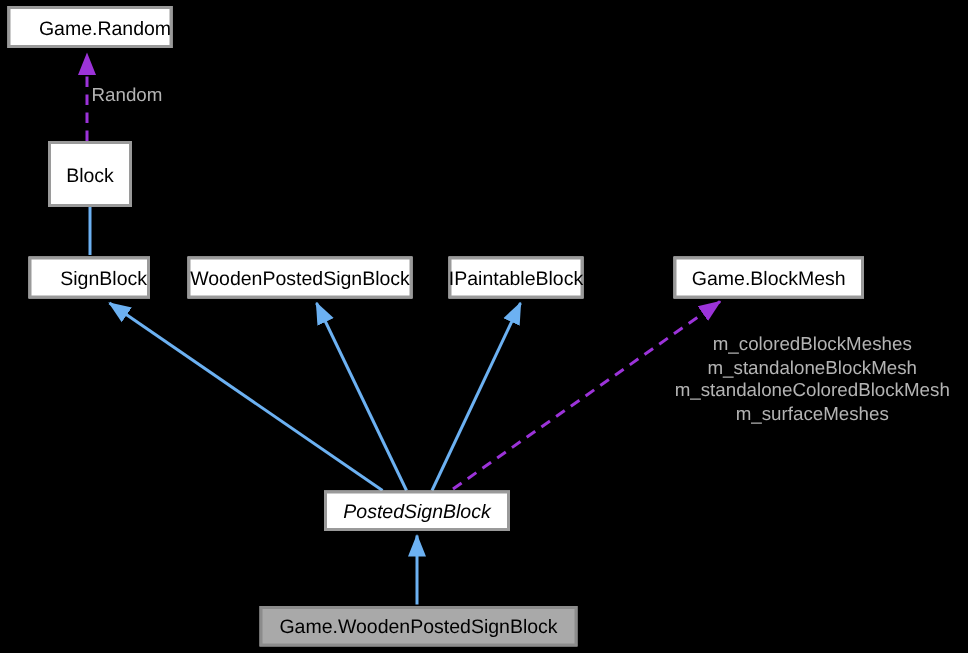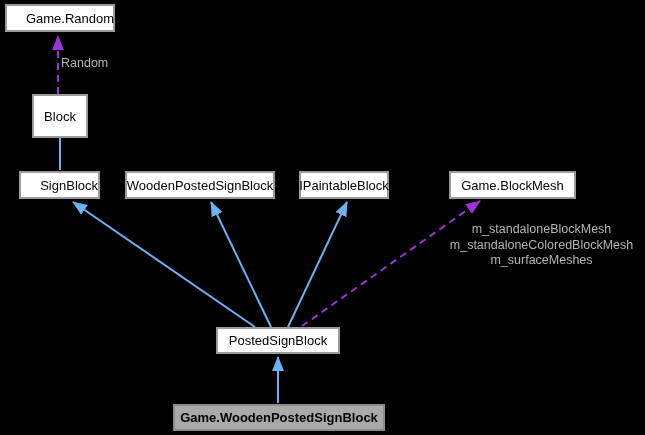--- a/index.html
+++ b/index.html
@@ -111,29 +111,30 @@
   </div>
 
   <div class="node" style="left:299px; top:171px; width:90px; height:28px;">
     <span>IPaintableBlock</span>
   </div>
 
   <div class="node" style="left:435px; top:171px; width:127px; height:28px;margin-left:14px;">
     <span>Game.BlockMesh</span>
   </div>
 
-  <div class="node" style="left:216px; top:327px; width:124px; height:27px;">
+  <div class="node" style="left:216px; top:327px; width:124px; height:27px;font-style:italic;">
     <span>PostedSignBlock</span>
   </div>
 
-  <div class="node selected" style="left:173px; top:404px; width:212px; height:27px;font-weight:bold;">
+  <div class="node selected" style="left:173px; top:404px; width:212px; height:27px;">
     <span>Game.WoodenPostedSignBlock</span>
   </div>
 
   <div class="edge-label" style="left:61px; top:56px;">Random</div>
 
   <div class="member-labels" style="left:438px; top:222px; width:207px;">
+    <div>m_coloredBlockMeshes</div>
     <div>m_standaloneBlockMesh</div>
     <div>m_standaloneColoredBlockMesh</div>
     <div>m_surfaceMeshes</div>
   </div>
 
 </div>
 
 </body></html>

